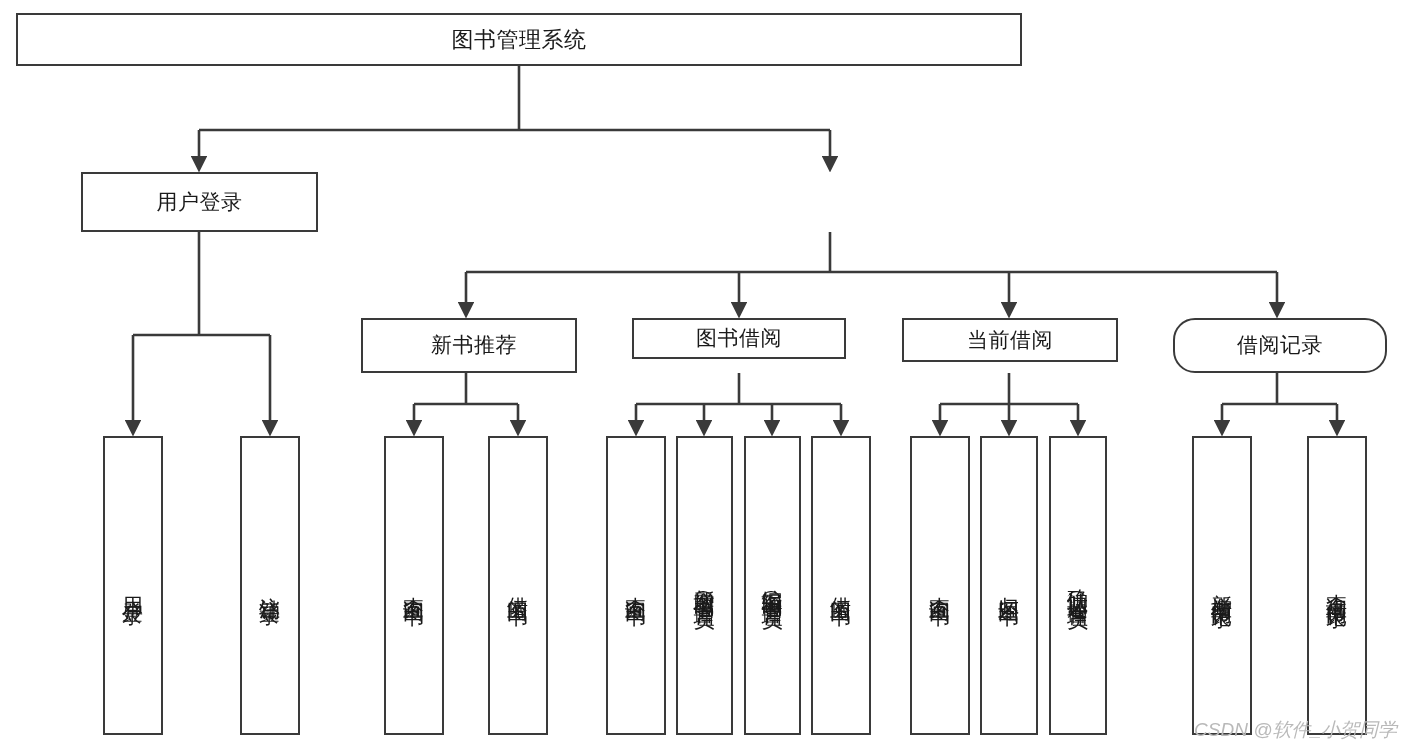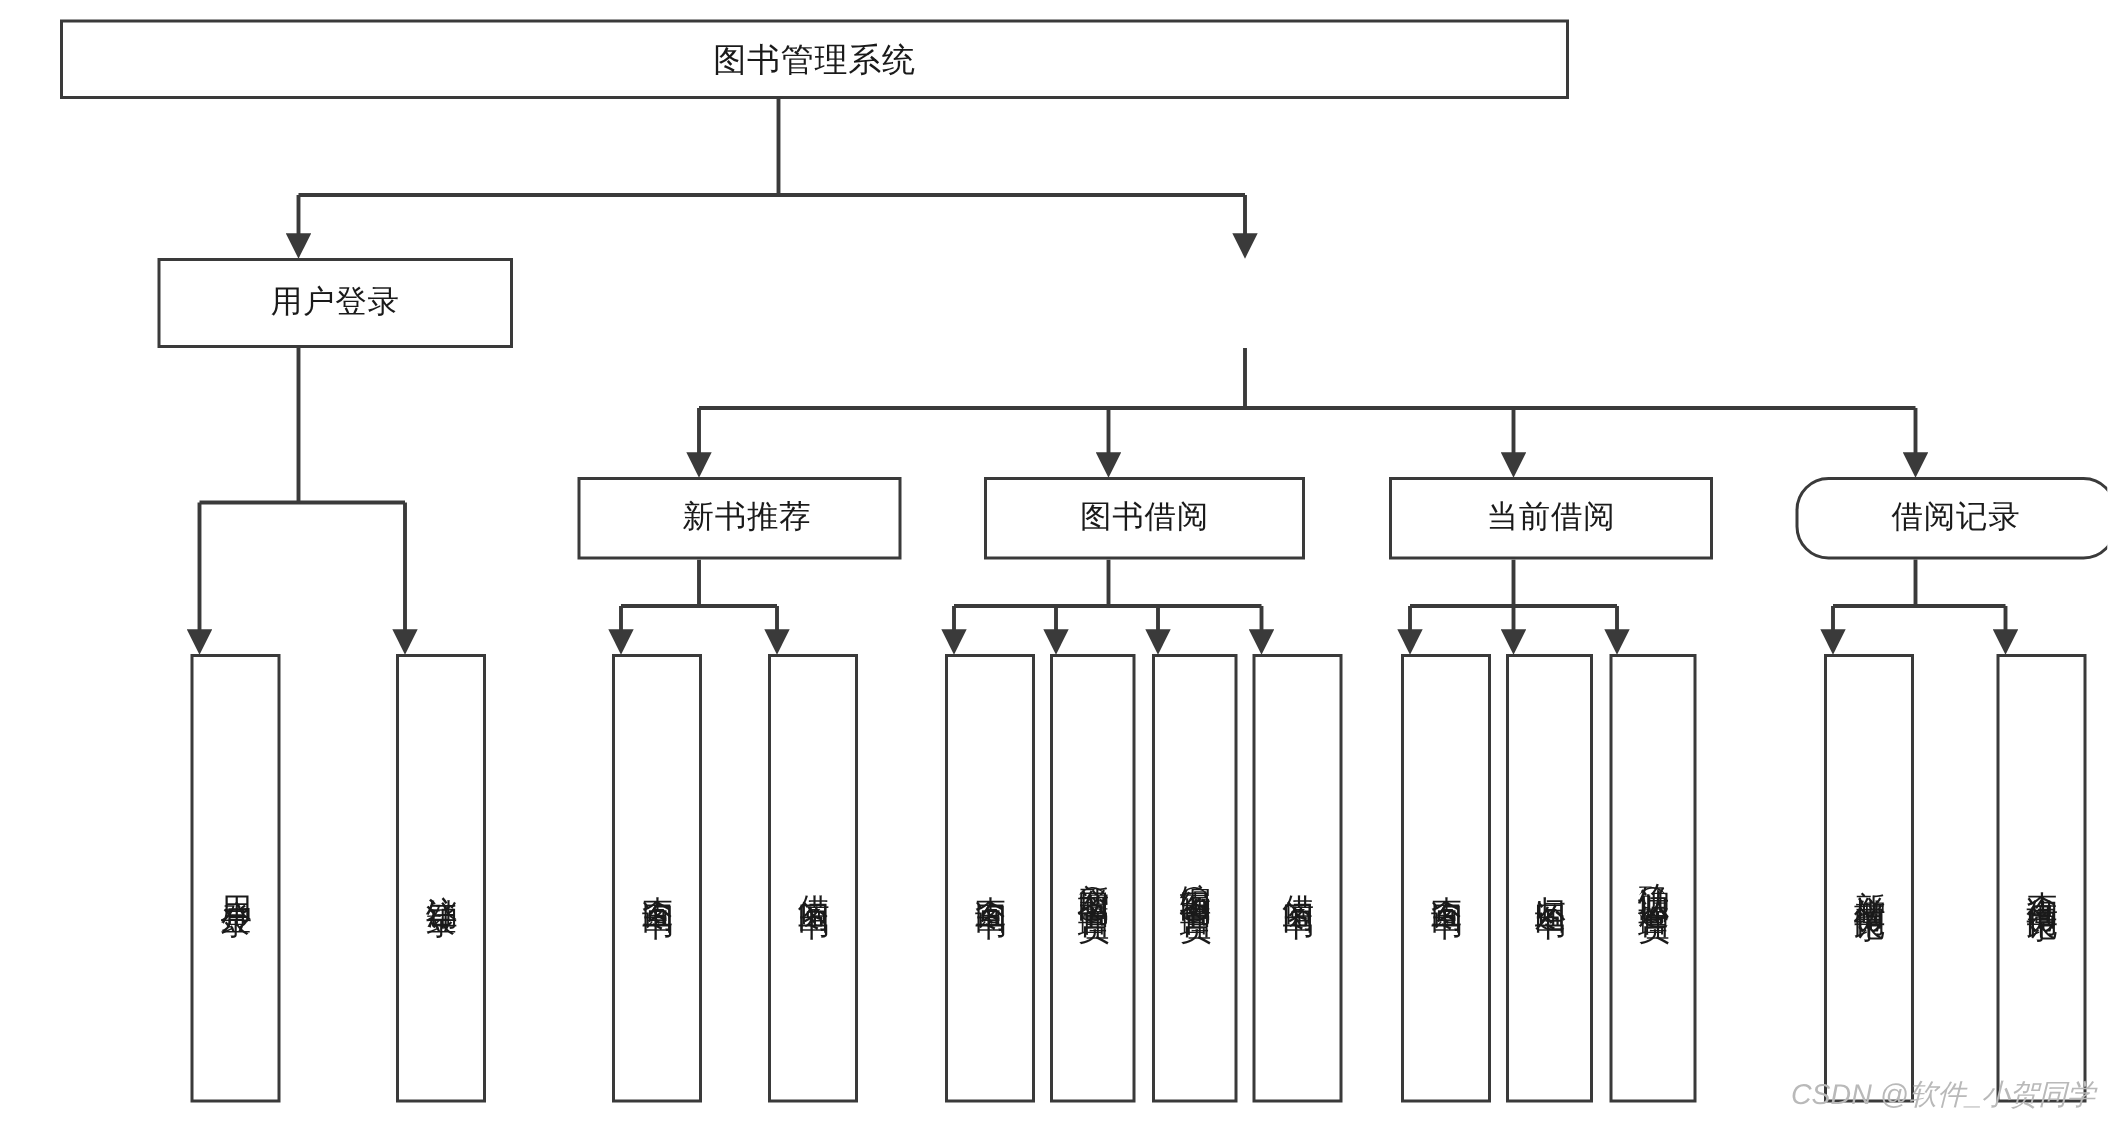--- a/index.html
+++ b/index.html
@@ -28,21 +28,20 @@
   }
   .node {
     position: absolute;
     box-sizing: border-box;
     background: #ffffff;
     border: 2px solid #3a3a3a;
     display: flex;
     align-items: center;
     justify-content: center;
     color: #1a1a1a;
-    margin-left: 24px;
   }
   .node .label {
     font-family: "Liberation Sans", "DejaVu Sans", sans-serif;
     line-height: 1.18;
     text-align: center;
     white-space: pre-wrap;
   }
   
   .node.horiz .label {
     font-size: 21px;
@@ -139,25 +138,25 @@
 
   <div class="node horiz" style="left:81px; top:172px; width:237px; height:60px;">
     <span class="label">用户登录</span>
   </div>
 
 
   <div class="node horiz" style="left:361px; top:318px; width:216px; height:55px;padding-left:10px;">
     <span class="label">新书推荐</span>
   </div>
 
-  <div class="node horiz" style="left:632px; top:318px; width:214px; height:55px;">
+  <div class="node horiz" style="left:632px; top:318px; width:214px; height:41px;">
     <span class="label">图书借阅</span>
   </div>
 
-  <div class="node horiz" style="left:902px; top:318px; width:216px; height:55px;">
+  <div class="node horiz" style="left:902px; top:318px; width:216px; height:44px;">
     <span class="label">当前借阅</span>
   </div>
 
   <div class="node horiz" style="left:1173px; top:318px; width:214px; height:55px;border-radius:22px;">
     <span class="label">借阅记录</span>
   </div>
 
   <div class="node leaf" style="left:103px; top:436px; width:60px; height:299px;">
     <span class="label">用户登录</span>
   </div>

